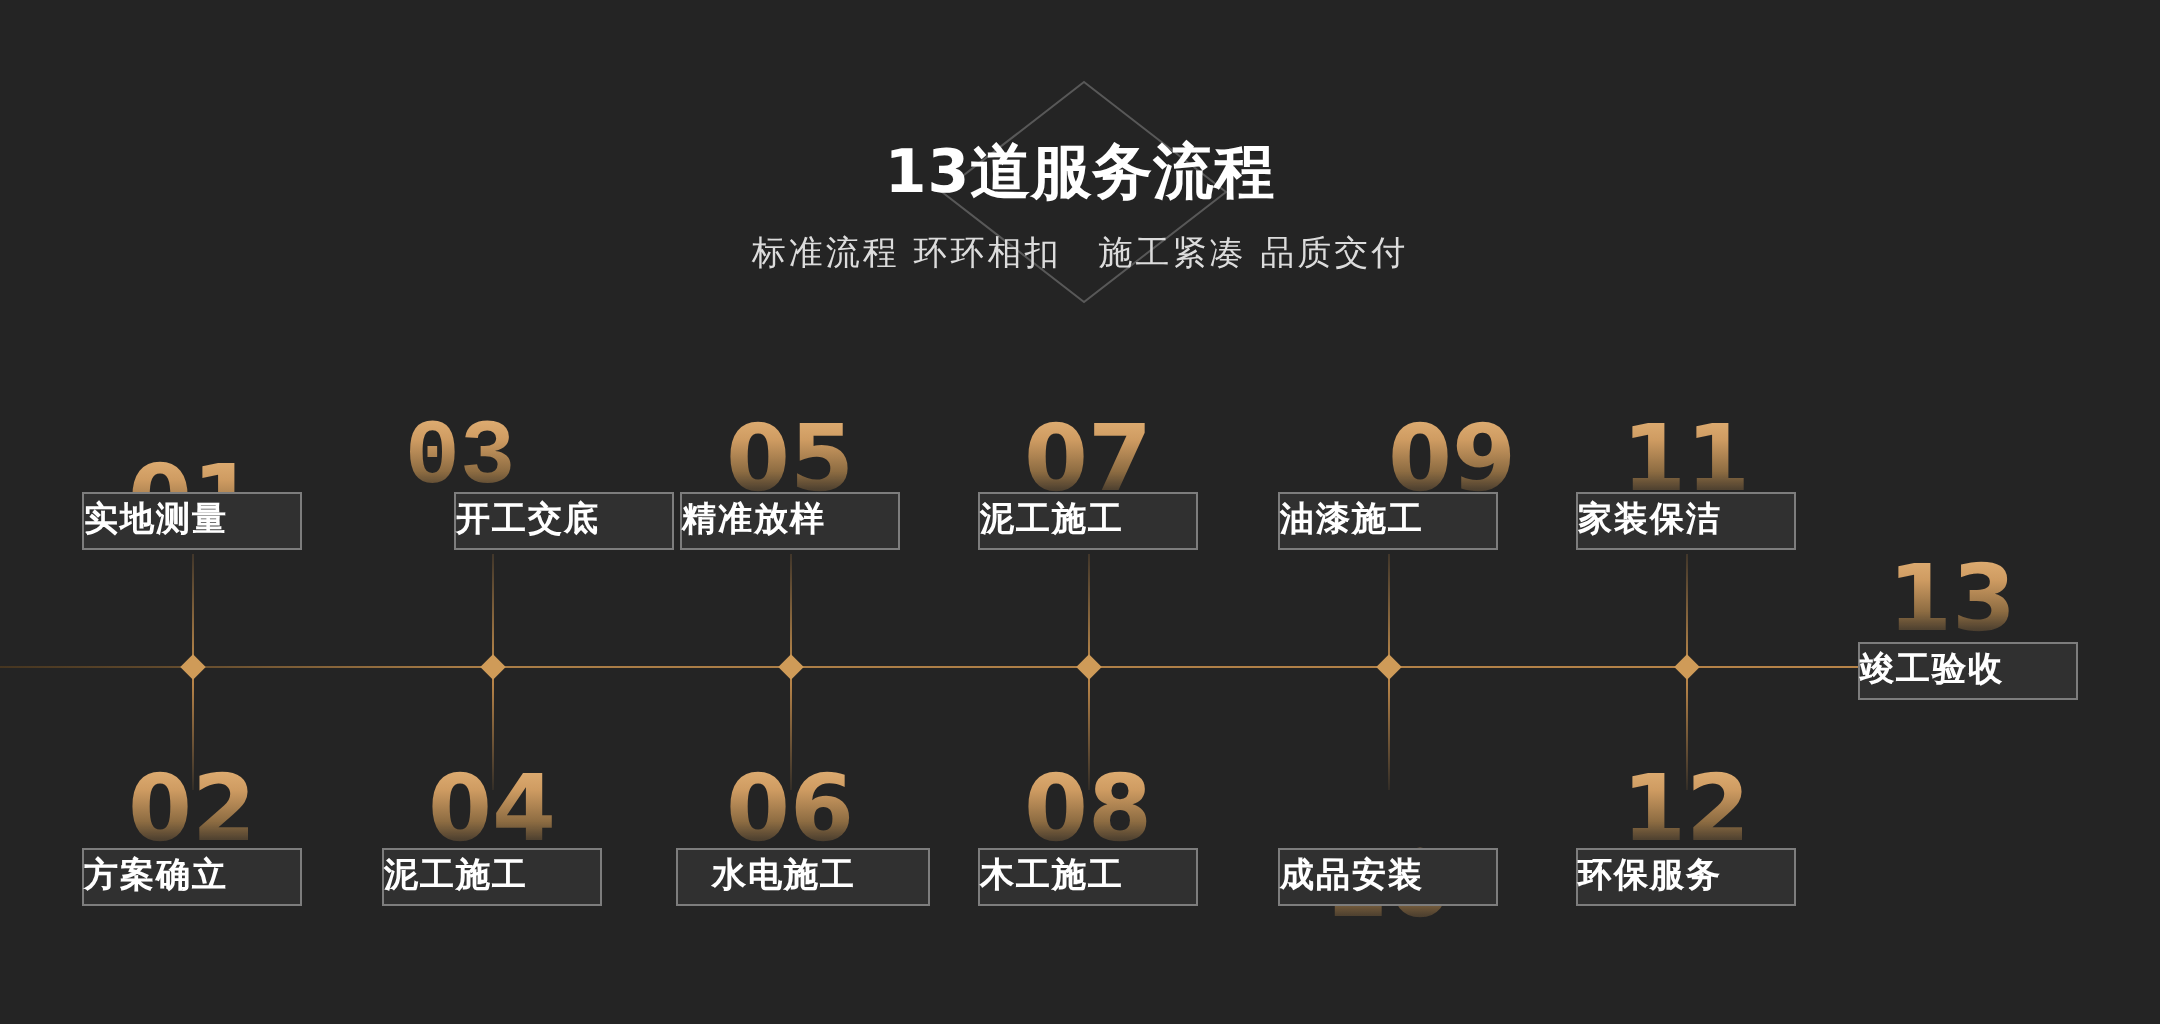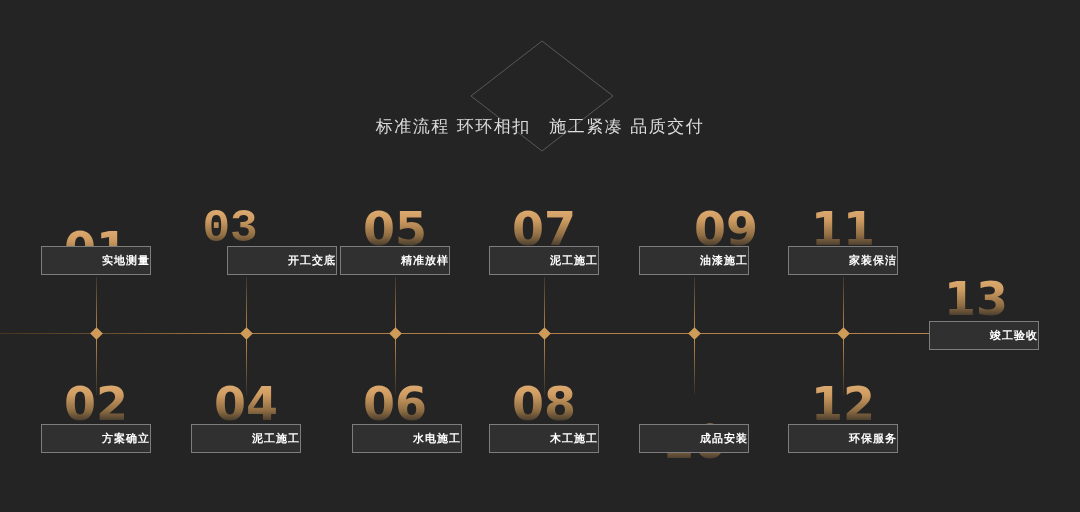--- a/index.html
+++ b/index.html
@@ -77,35 +77,36 @@
     color: transparent;
   }
   .step-box {
     position: absolute;
     width: 108px;
     height: 27px;
     line-height: 27px;
     border: 1px solid var(--box-border, #7d7d7d);
     background: var(--box-bg, #303030);
     color: #ffffff;
-    font-size: 11px;
+    font-size: 17px;
     font-weight: 700;
-    text-align: right;
+    text-align: left;
     letter-spacing: 1px;
   }
 </style>
 </head>
 <body>
 
 <div class="canvas" style="--bg: #242424; --gold: #b68348; --diamond: #cf9b58; --box-bg: #303030; --box-border: #7d7d7d;">
 
   <svg class="diamond-outline" width="144" height="112">
     <polygon points="72,1 143,56 72,111 1,56" fill="none" stroke="rgba(255,255,255,0.24)" stroke-width="1"></polygon>
   </svg>
 
+  <div class="title">13道服务流程</div>
 
   <div class="subtitle">标准流程 环环相扣　施工紧凑 品质交付</div>
 
   <div class="hline"></div>
 
   <div id="columns">
       <div class="vline" style="left: 95.5px;"></div>
       <div class="marker" style="left: 91.5px; top: 329px;"></div>
       <div class="step-num" style="left: 26px; top: 206px; margin-top: 20px;">01</div>
       <div class="step-box" style="left: 41px; top: 246px;">实地测量</div>
@@ -115,21 +116,21 @@
       <div class="marker" style="left: 241.5px; top: 329px;"></div>
       <div class="step-num" style="left: 160px; top: 206px; font-family: Liberation Mono, monospace;">03</div>
       <div class="step-box" style="left: 191px; top: 246px; margin-left: 36px;">开工交底</div>
       <div class="step-num" style="left: 176px; top: 381px;">04</div>
       <div class="step-box" style="left: 191px; top: 424px;">泥工施工</div>
       <div class="vline" style="left: 394.5px;"></div>
       <div class="marker" style="left: 390.5px; top: 329px;"></div>
       <div class="step-num" style="left: 325px; top: 206px;">05</div>
       <div class="step-box" style="left: 340px; top: 246px;">精准放样</div>
       <div class="step-num" style="left: 325px; top: 381px;">06</div>
-      <div class="step-box" style="left: 352px; top: 424px;">水电施工</div>
+      <div class="step-box" style="left: 338px; top: 424px; padding-left: 17px;">水电施工</div>
       <div class="vline" style="left: 543.5px;"></div>
       <div class="marker" style="left: 539.5px; top: 329px;"></div>
       <div class="step-num" style="left: 474px; top: 206px;">07</div>
       <div class="step-box" style="left: 489px; top: 246px;">泥工施工</div>
       <div class="step-num" style="left: 474px; top: 381px;">08</div>
       <div class="step-box" style="left: 489px; top: 424px;">木工施工</div>
       <div class="vline" style="left: 693.5px;"></div>
       <div class="marker" style="left: 689.5px; top: 329px;"></div>
       <div class="step-num" style="left: 656px; top: 206px; text-align: center;">09</div>
       <div class="step-box" style="left: 639px; top: 246px;">油漆施工</div>

